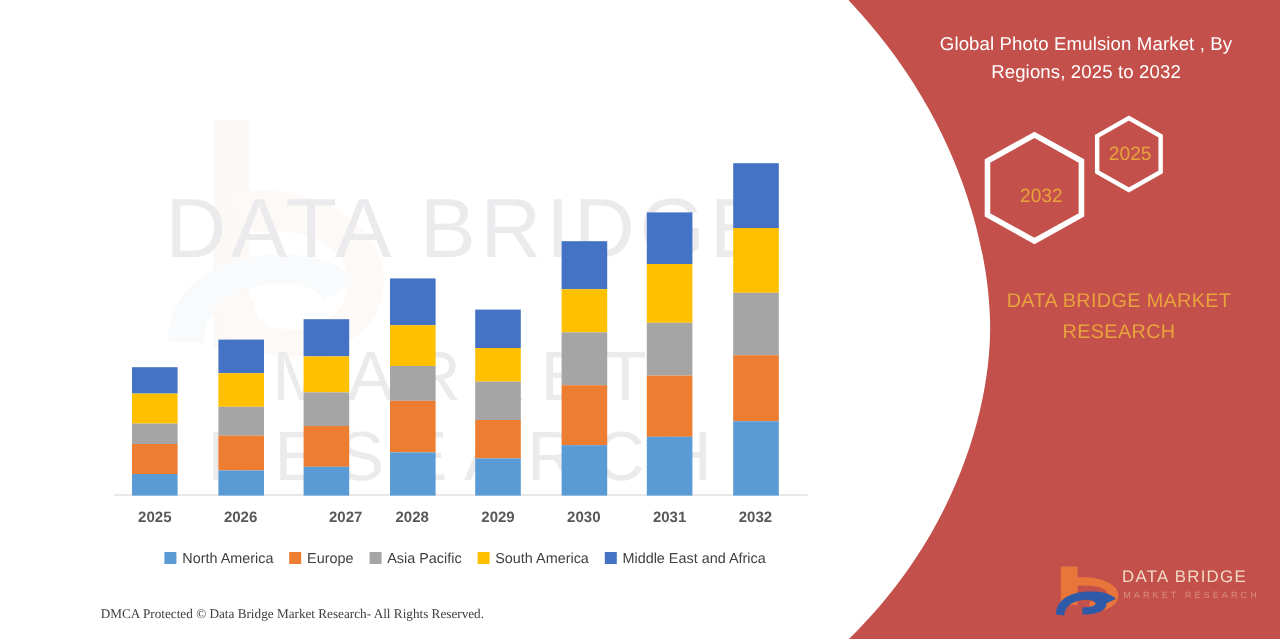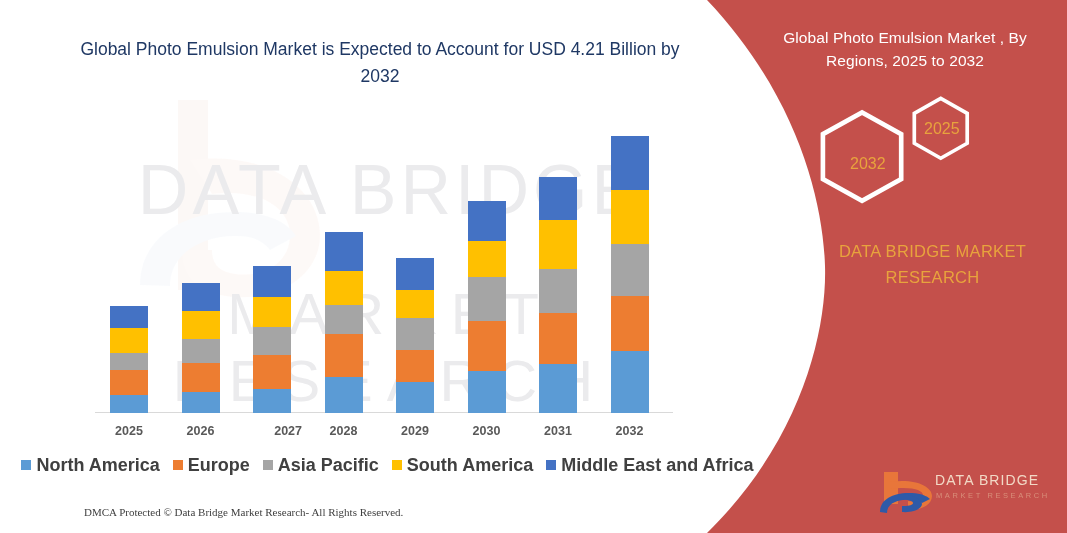--- a/index.html
+++ b/index.html
@@ -88,21 +88,21 @@
     position:absolute;width:60px;text-align:center;
     color:#595959;font-size:12.5px;font-weight:bold;
   }
 
   .legend{
     position:absolute;left:95px;top:456px;width:585px;height:18px;
     display:flex;align-items:center;justify-content:center;gap:13px;
   }
   .leg-item{display:flex;align-items:center;gap:5px;}
   .leg-swatch{width:10px;height:10px;display:block;}
-  .leg-label{color:#404040;font-size:18px;font-weight:bold;white-space:nowrap;}
+  .leg-label{color:#404040;font-size:12px;font-weight:normal;white-space:nowrap;}
 
   .footer{position:absolute;left:0;top:506px;width:700px;height:20px;}
   .foot-txt{
     position:absolute;color:#404040;font-size:11px;
     font-family:"Liberation Serif", serif;white-space:nowrap;
   }
   .foot-left{left:84px;top:0;}
   .foot-right{left:428px;top:0;}
 </style>
 </head>
@@ -114,21 +114,20 @@
     <path d="M58 10 L58 200 L88 200 L88 10 Z" fill="#fbf2ee"></path>
     <path d="M70 70 C150 60 200 100 200 145 C200 190 150 215 100 205 C70 198 62 180 62 160 L92 160 C92 175 100 182 115 184 C145 188 170 172 170 145 C170 118 140 98 92 104 Z" fill="#fdf4f0"></path>
     <path d="M20 195 C20 150 60 120 120 122 C150 123 168 133 176 146 L150 160 C142 150 132 146 116 146 C78 146 50 166 50 196 Z" fill="#f4f7fb"></path>
   </svg>
 
   <div class="watermark">
     <div class="wm-line wm-1">DATA BRIDGE</div>
     <div class="wm-line wm-2">MARKET RESEARCH</div>
   </div>
 
-  <div class="chart-title">Global Photo Emulsion Market is Expected to Account for USD 4.21 Billion by 2032</div>
 
   <div class="axis-line"></div>
   <div class="plot" id="plot">
       <div class="bar" style="left: 15px;">
         <span class="seg" title="Middle East and Africa 2025: 0.15" style="height: 22px; background: rgb(68, 114, 196);"></span>
         <span class="seg" title="South America 2025: 0.17" style="height: 25px; background: rgb(255, 192, 0);"></span>
         <span class="seg" title="Asia Pacific 2025: 0.12" style="height: 17px; background: rgb(165, 165, 165);"></span>
         <span class="seg" title="Europe 2025: 0.17" style="height: 25px; background: rgb(237, 125, 49);"></span>
         <span class="seg" title="North America 2025: 0.12" style="height: 18px; background: rgb(91, 155, 213);"></span>
       </div>

